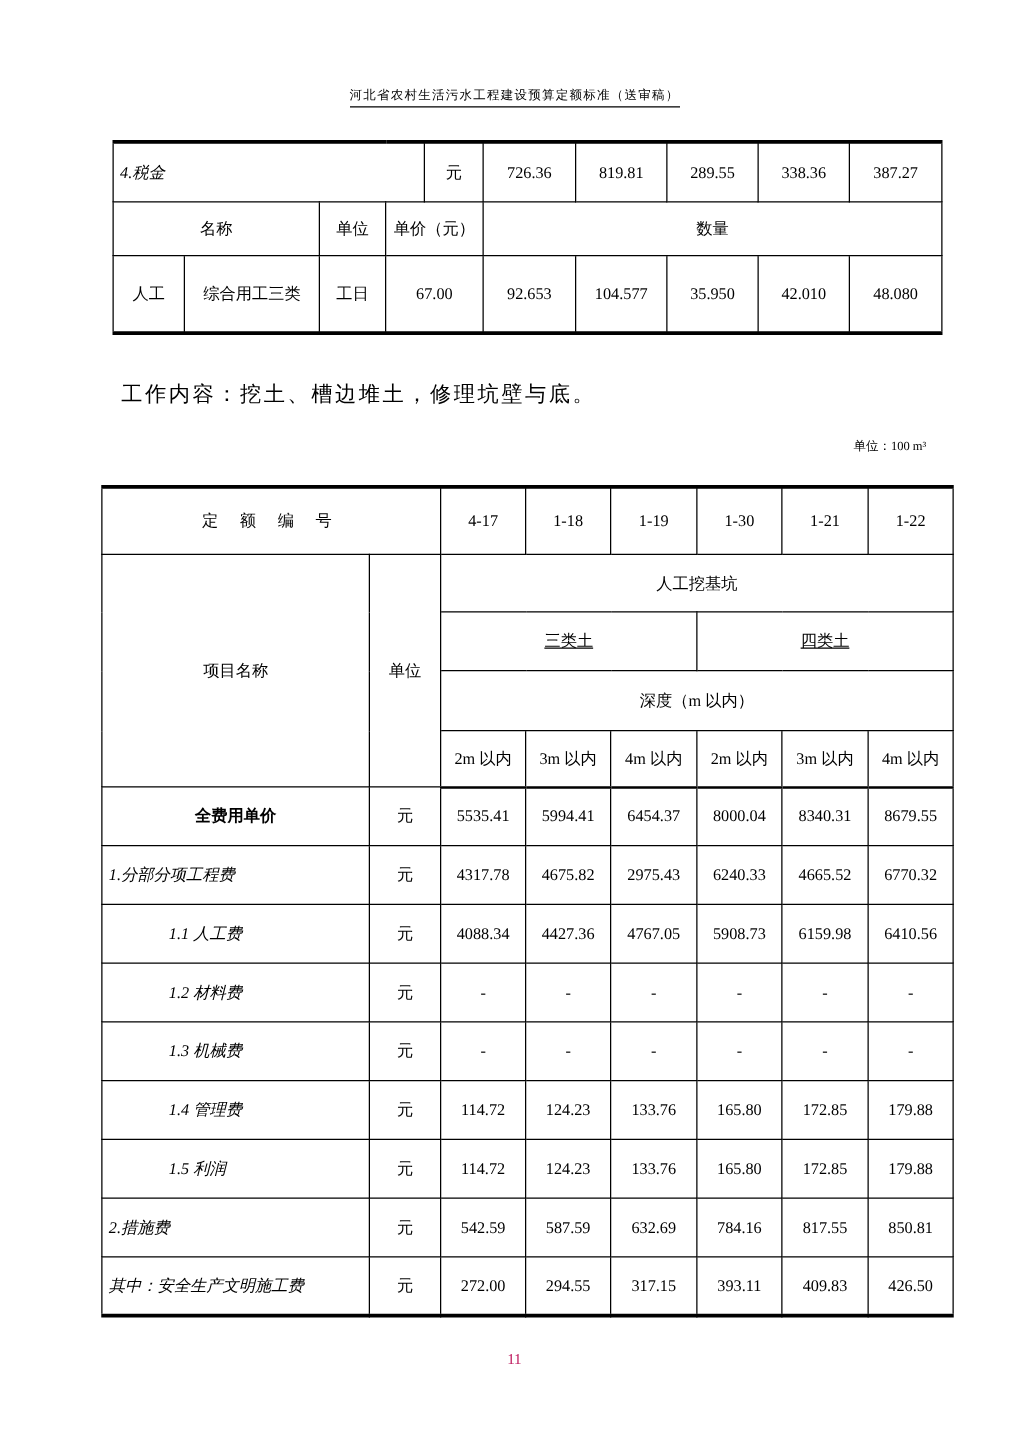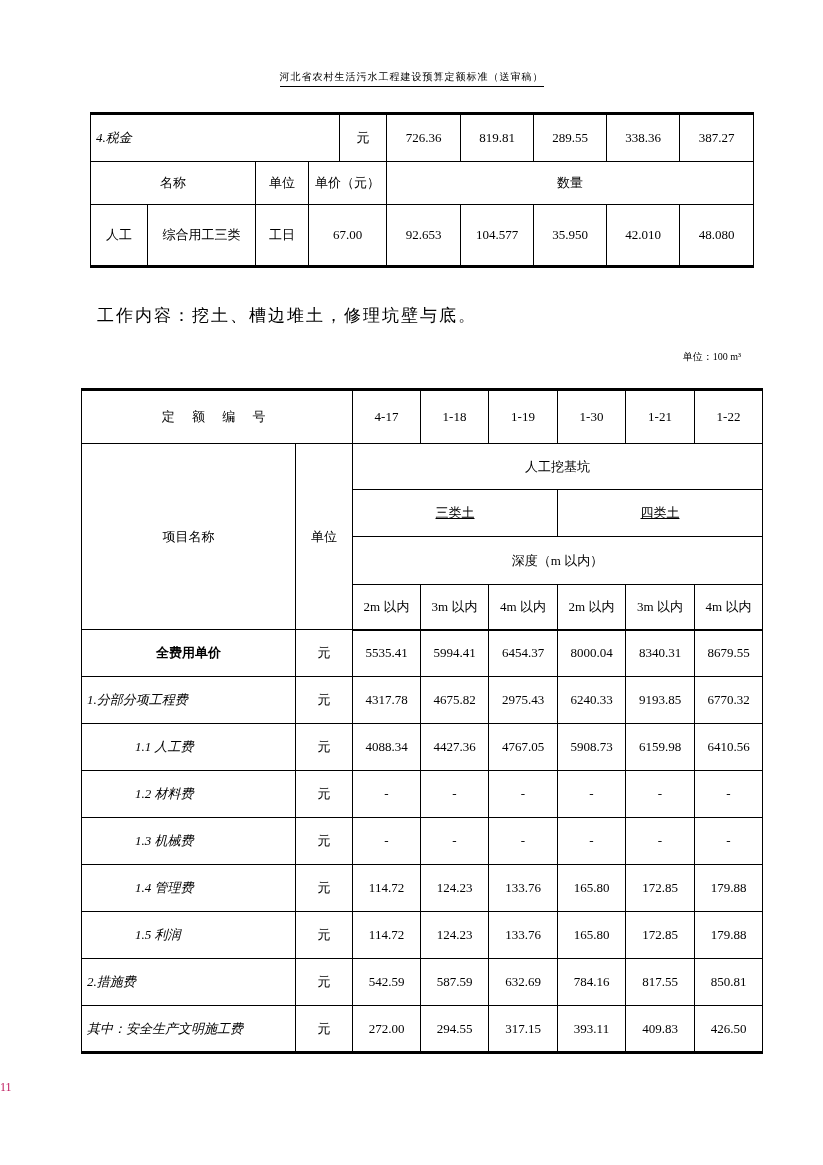--- a/index.html
+++ b/index.html
@@ -28,21 +28,21 @@
   .t2 .h4{height:48px;}
   .t2 .h5{height:45px;}
   .t2 .br{height:47px;}
   .t2 .h5 td{border-bottom:2px solid #000;}
   .lab{text-align:left;padding-left:5px;font-style:italic;}
   .ind{padding-left:53px;}
   .bold{font-weight:bold;}
   .sp{letter-spacing:7px;}
   .work-content{position:absolute;left:97px;top:304px;font-size:17px;letter-spacing:2px;white-space:nowrap;text-align:center;}
   .unit-note{position:absolute;right:82px;top:350px;font-size:10px;white-space:nowrap;}
-  .page-number{position:absolute;left:0;top:1080px;width:823px;font-size:12px;color:#be185d;}
+  .page-number{position:absolute;left:0;top:1080px;width:823px;text-align:center;font-size:12px;color:#be185d;}
 </style>
 </head>
 <body>
 
 <div class="page">
 
   <div class="title-wrap">
     <span class="doc-title">河北省农村生活污水工程建设预算定额标准（送审稿）</span>
   </div>
 
@@ -144,21 +144,21 @@
       <td>8340.31</td>
       <td>8679.55</td>
     </tr>
     <tr class="br">
       <td class="lab">1.分部分项工程费</td>
       <td>元</td>
       <td>4317.78</td>
       <td>4675.82</td>
       <td>2975.43</td>
       <td>6240.33</td>
-      <td>9193.85</td>
+      <td>4665.52</td>
       <td>6770.32</td>
     </tr>
     <tr class="br">
       <td class="lab ind">1.1 人工费</td>
       <td>元</td>
       <td>4088.34</td>
       <td>4427.36</td>
       <td>4767.05</td>
       <td>5908.73</td>
       <td>6159.98</td>

